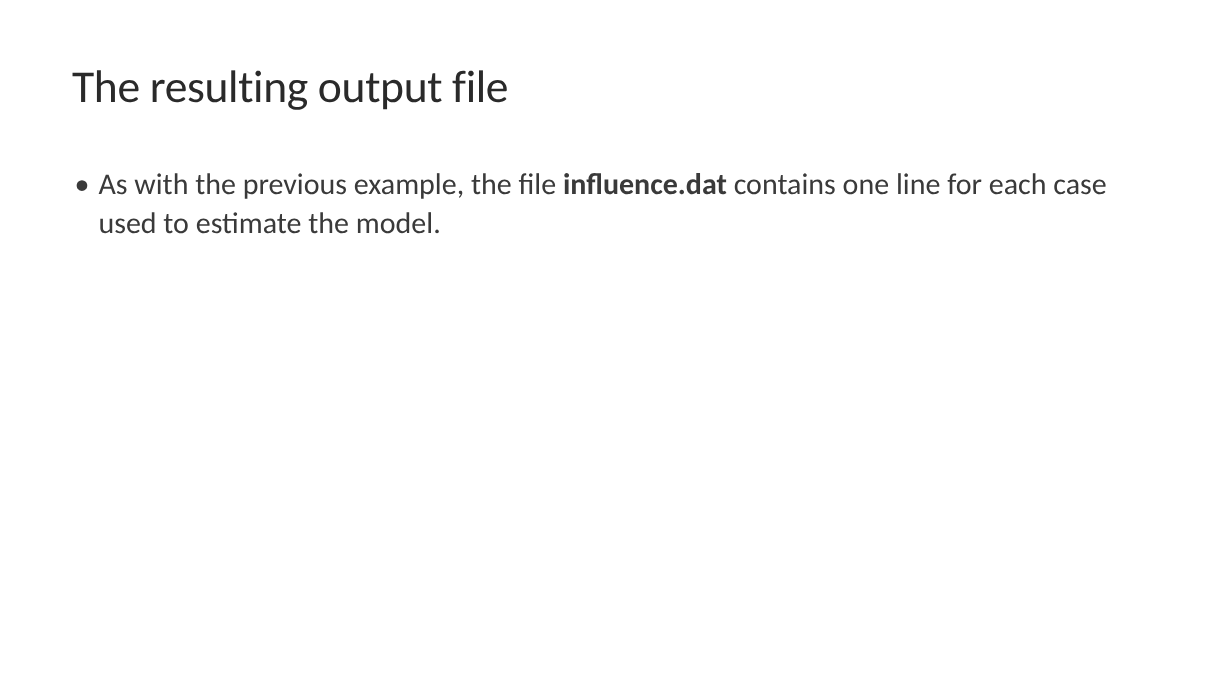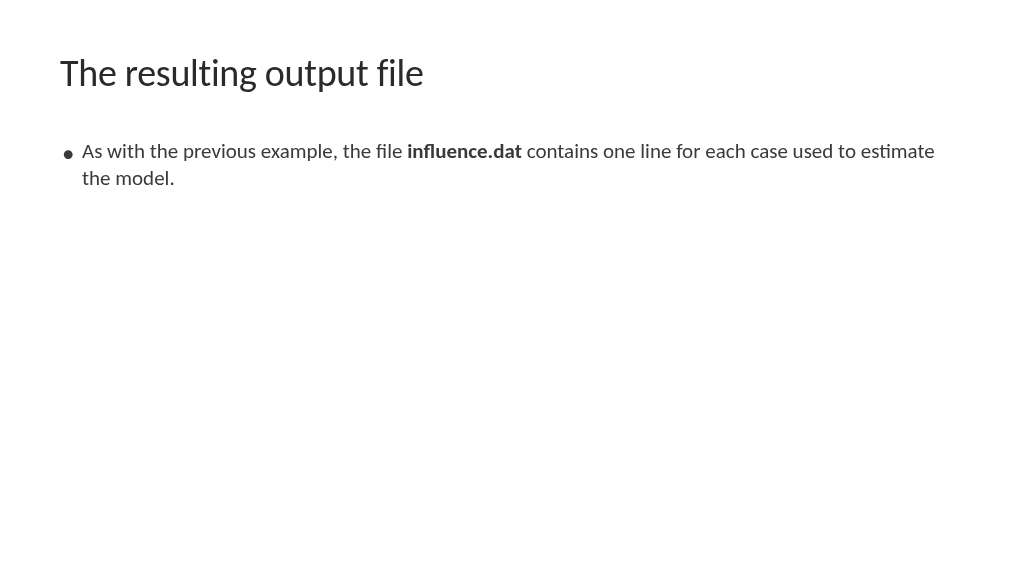--- a/index.html
+++ b/index.html
@@ -23,21 +23,21 @@
       margin-bottom: 42px;
       letter-spacing: -0.3px;
     }
     .bullet-list {
       list-style: none;
       padding-left: 0;
     }
     .bullet-item {
       position: relative;
       padding-left: 22px;
-      font-size: 21px;
+      font-size: 25px;
       line-height: 1.28;
       color: #3a3a3a;
       margin-bottom: 16px;
       font-weight: 400;
     }
     .bullet-item::before {
       content: "•";
       position: absolute;
       left: 2px;
       top: 0;

